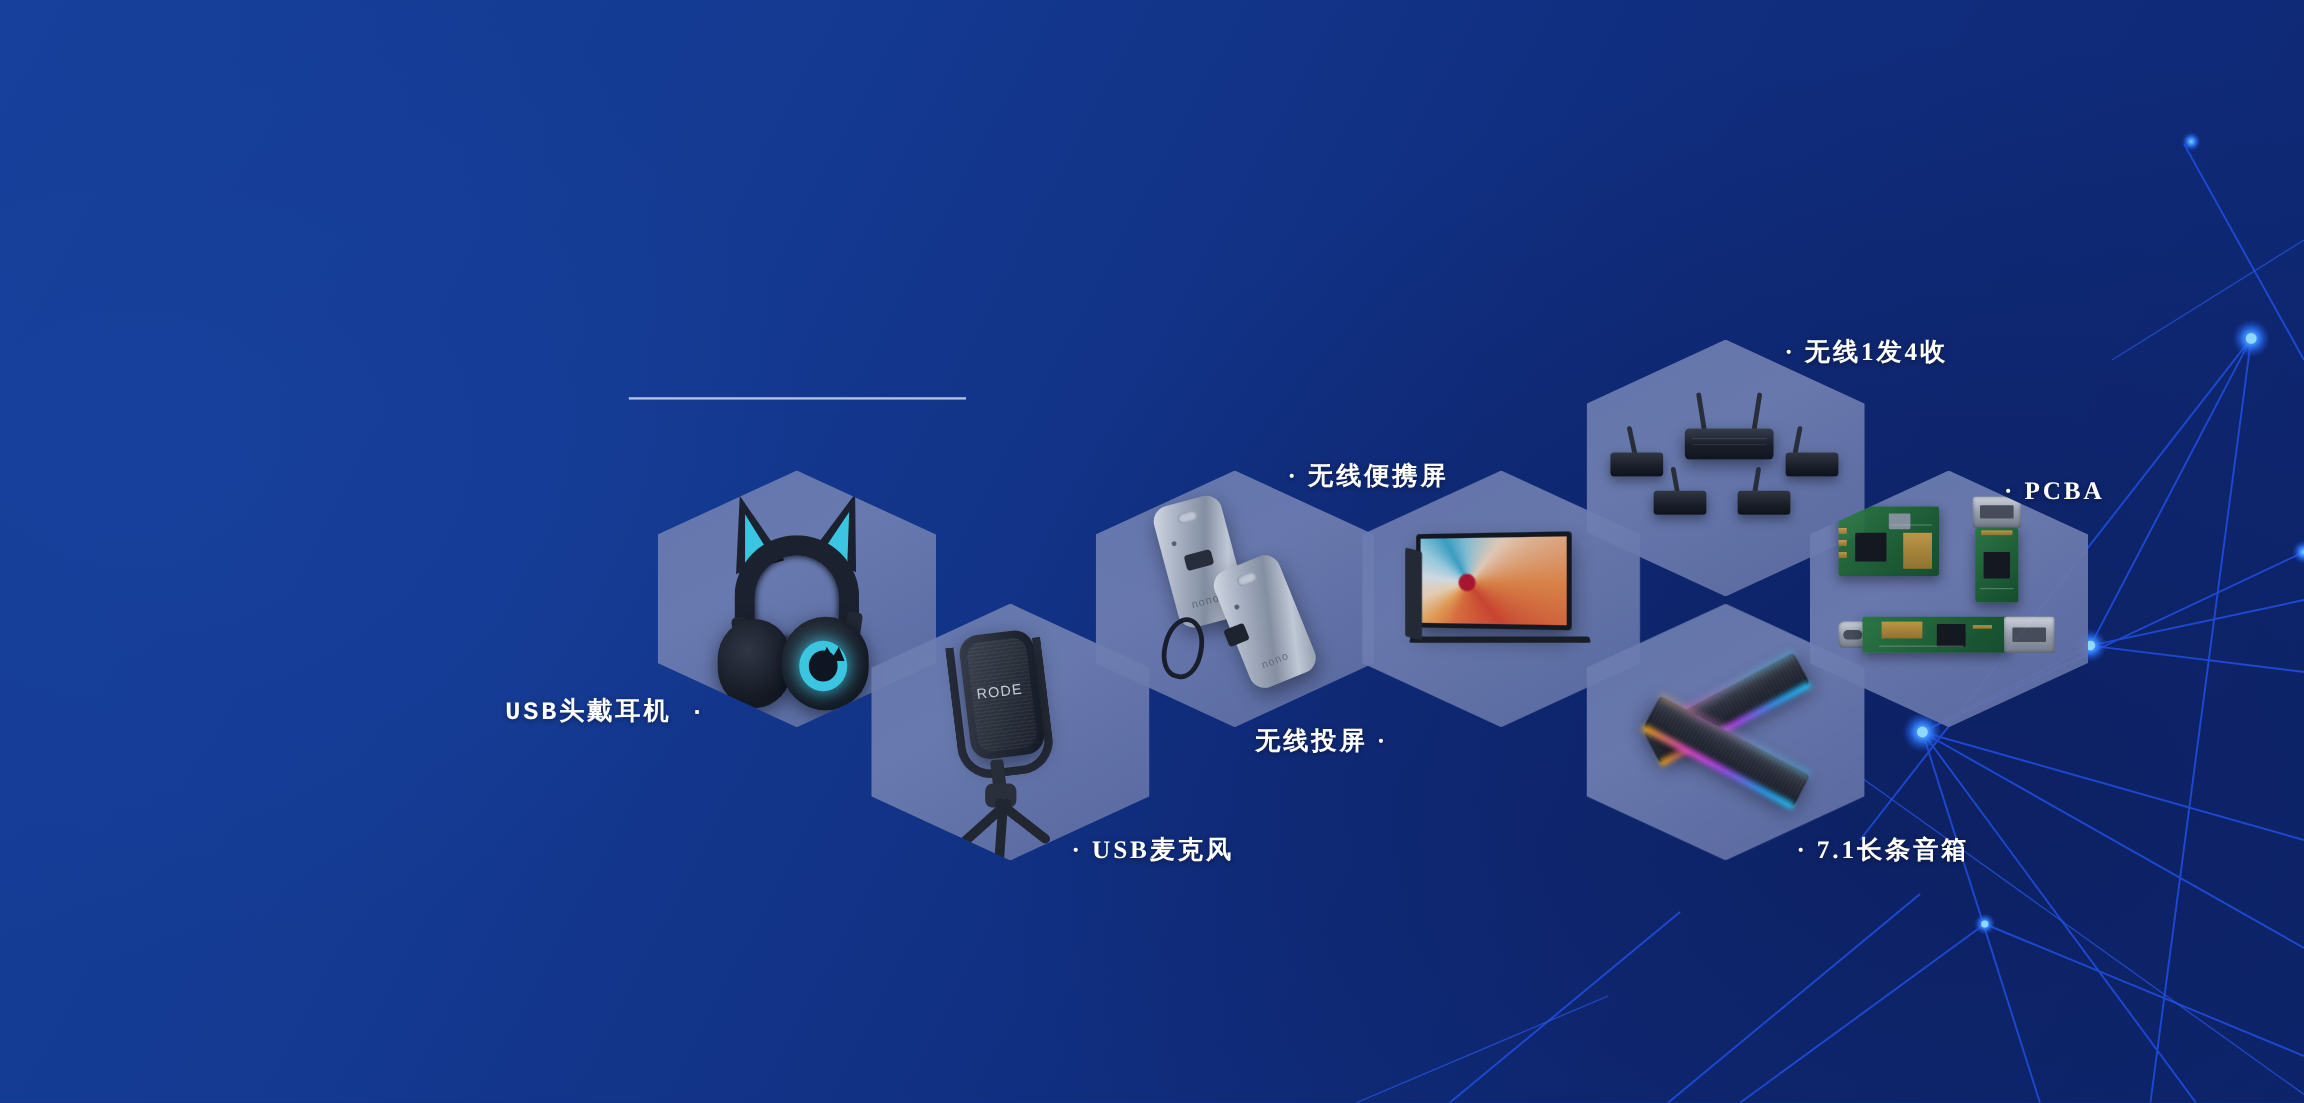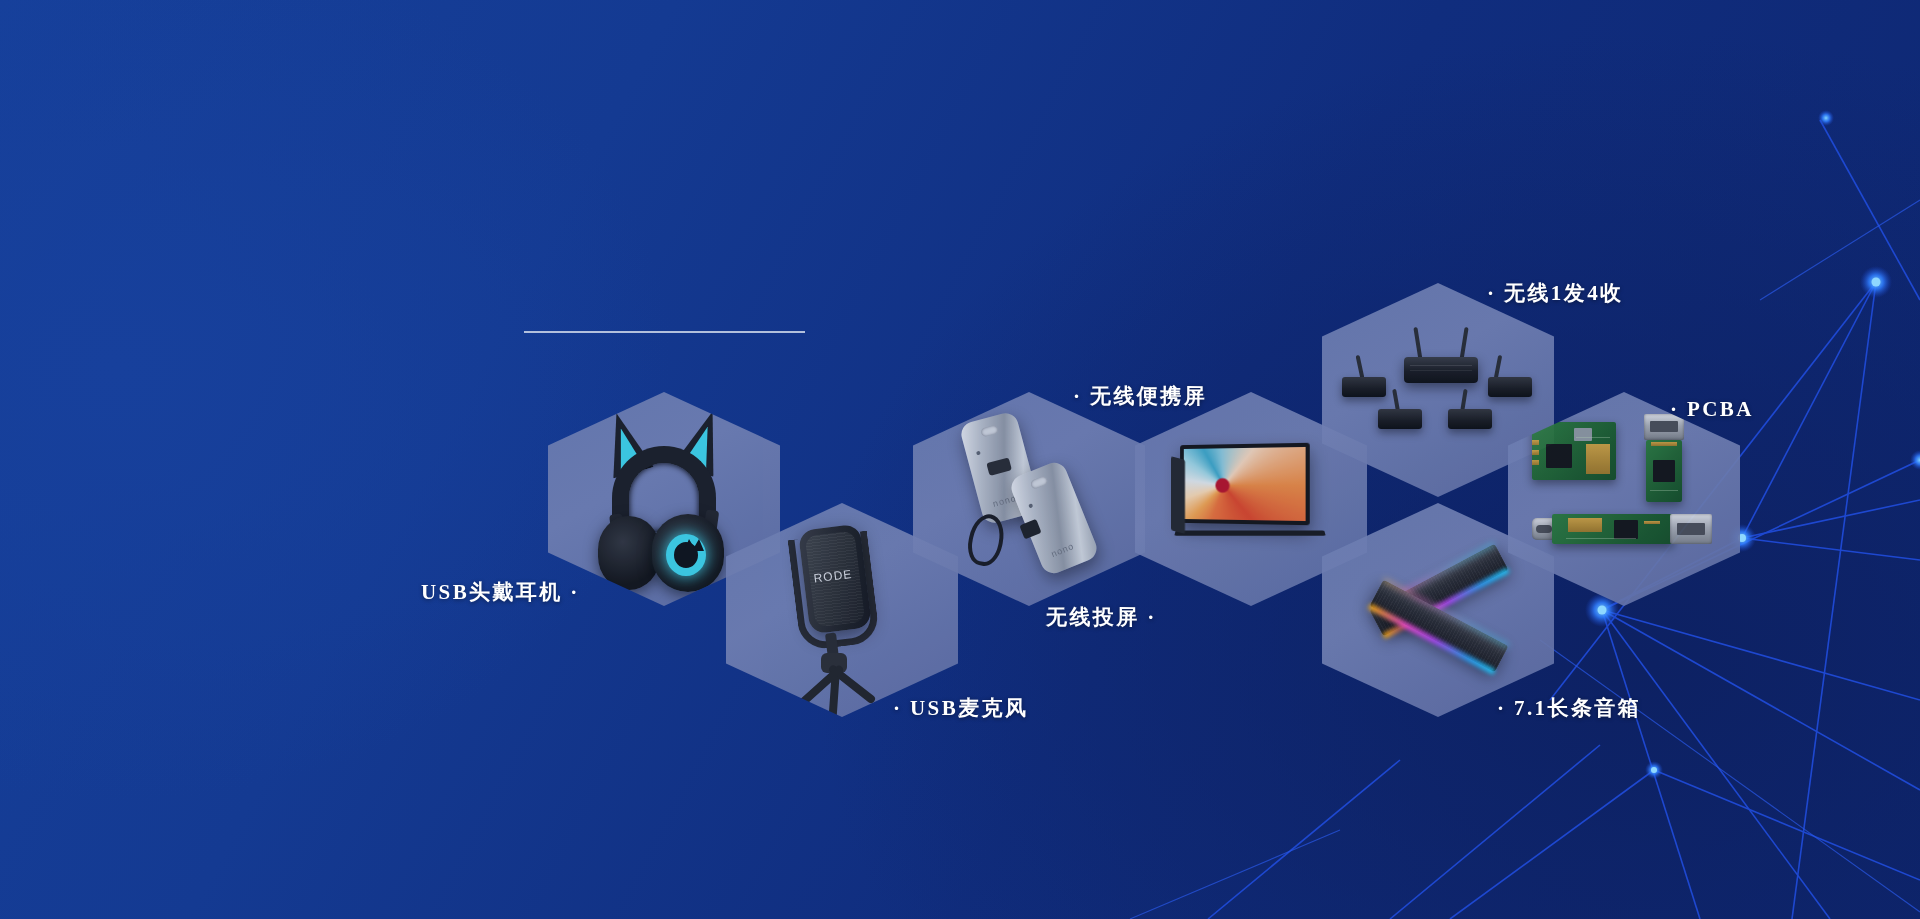--- a/index.html
+++ b/index.html
@@ -223,21 +223,21 @@
         <div class="hp-band" style="left:22px; top:36px; width:104px; height:86px;"></div>
         <div class="hp-arm" style="left:22px; top:104px; transform:rotate(-7deg);"></div>
         <div class="hp-arm" style="left:113px; top:100px; transform:rotate(8deg);"></div>
         <div class="cup" style="left:8px; top:106px; width:62px; height:74px;"></div>
         <div class="cup" style="left:62px; top:104px; width:72px; height:78px;">
           <div class="cup-ring"></div>
         </div>
       </div>
     </div>
   </div>
-  <div class="label" style="left:421px; top:578px;">USB头戴耳机 ·</div>
+  <div class="label" style="left:421px; top:578px;font-family:Liberation Mono, monospace;">USB头戴耳机 ·</div>
 
   <div class="hex" style="left:726px; top:503px; width:232px; height:214px;">
     <div class="hex-inner">
       <div class="art" style="left:50px; top:20px; width:140px; height:180px;">
         <div class="mic-yoke" style="left:18px; top:12px; transform:rotate(-7deg);"></div>
         <div class="mic-body" style="left:28px; top:4px; transform:rotate(-7deg);">
           <div class="mic-grille"></div>
           <div class="mic-logo">RODE</div>
         </div>
         <div class="mic-stem" style="left:51px; top:110px; transform:rotate(-7deg);"></div>

